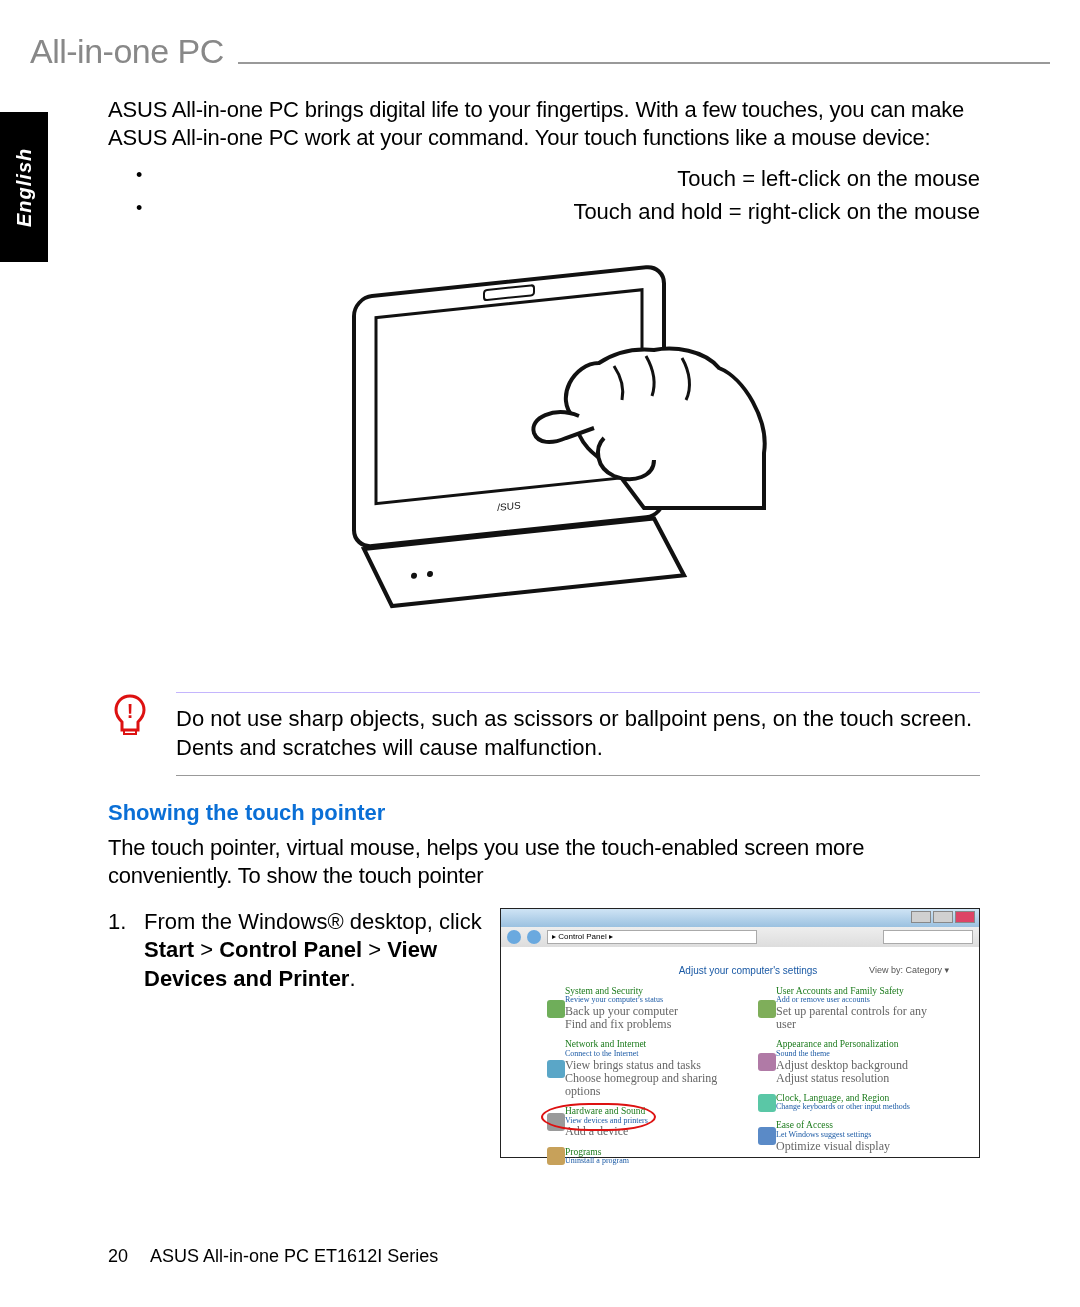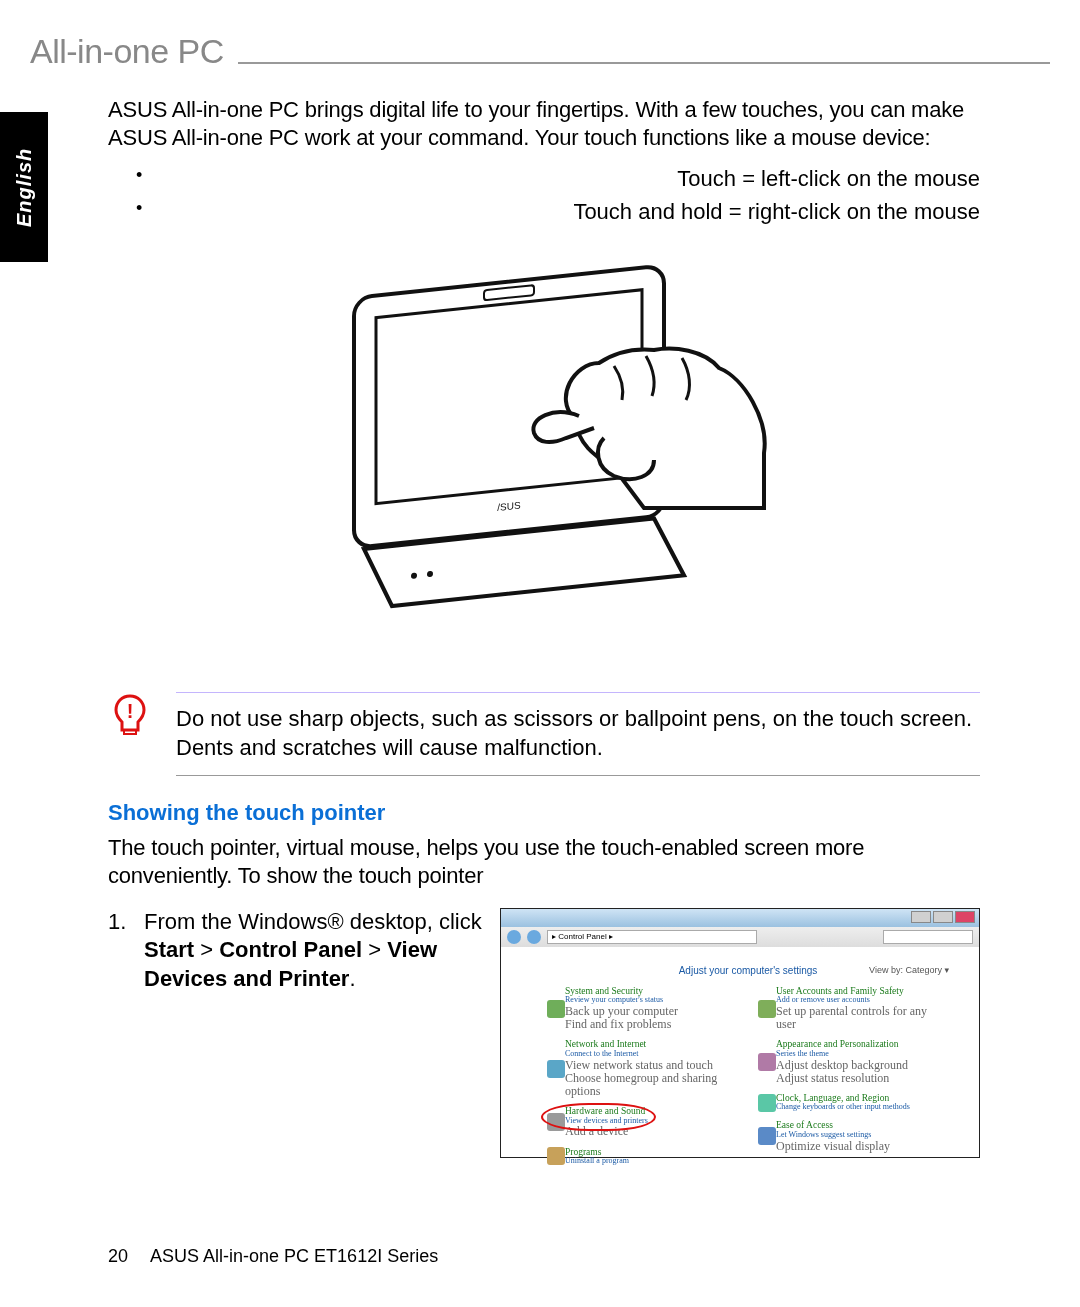--- a/index.html
+++ b/index.html
@@ -274,21 +274,21 @@
                   <div class="ss-cat-sub">Review your computer's status</div>
                   <div class="ss-cat-sub2">Back up your computer</div>
                   <div class="ss-cat-sub2">Find and fix problems</div>
                 </div>
               </div>
               <div class="ss-cat">
                 <div class="ss-ico" style="background: rgb(90, 166, 199);"></div>
                 <div class="ss-cattext">
                   <div class="ss-cat-title">Network and Internet</div>
                   <div class="ss-cat-sub">Connect to the Internet</div>
-                  <div class="ss-cat-sub2">View network status and touch</div>
+                  <div class="ss-cat-sub2">View brings status and tasks</div>
                   <div class="ss-cat-sub2">Choose homegroup and sharing options</div>
                 </div>
               </div>
               <div class="ss-cat">
                 <div class="ss-circle"></div>
                 <div class="ss-ico" style="background: rgb(154, 154, 154);"></div>
                 <div class="ss-cattext">
                   <div class="ss-cat-title">Hardware and Sound</div>
                   <div class="ss-cat-sub">View devices and printers</div>
                   <div class="ss-cat-sub2">Add a device</div>
@@ -308,21 +308,21 @@
                 <div class="ss-cattext">
                   <div class="ss-cat-title">User Accounts and Family Safety</div>
                   <div class="ss-cat-sub">Add or remove user accounts</div>
                   <div class="ss-cat-sub2">Set up parental controls for any user</div>
                 </div>
               </div>
               <div class="ss-cat">
                 <div class="ss-ico" style="background: rgb(176, 122, 166);"></div>
                 <div class="ss-cattext">
                   <div class="ss-cat-title">Appearance and Personalization</div>
-                  <div class="ss-cat-sub">Series the theme</div>
+                  <div class="ss-cat-sub">Sound the theme</div>
                   <div class="ss-cat-sub2">Adjust desktop background</div>
                   <div class="ss-cat-sub2">Adjust status resolution</div>
                 </div>
               </div>
               <div class="ss-cat">
                 <div class="ss-ico" style="background: rgb(90, 199, 166);"></div>
                 <div class="ss-cattext">
                   <div class="ss-cat-title">Clock, Language, and Region</div>
                   <div class="ss-cat-sub">Change keyboards or other input methods</div>
                 </div>

